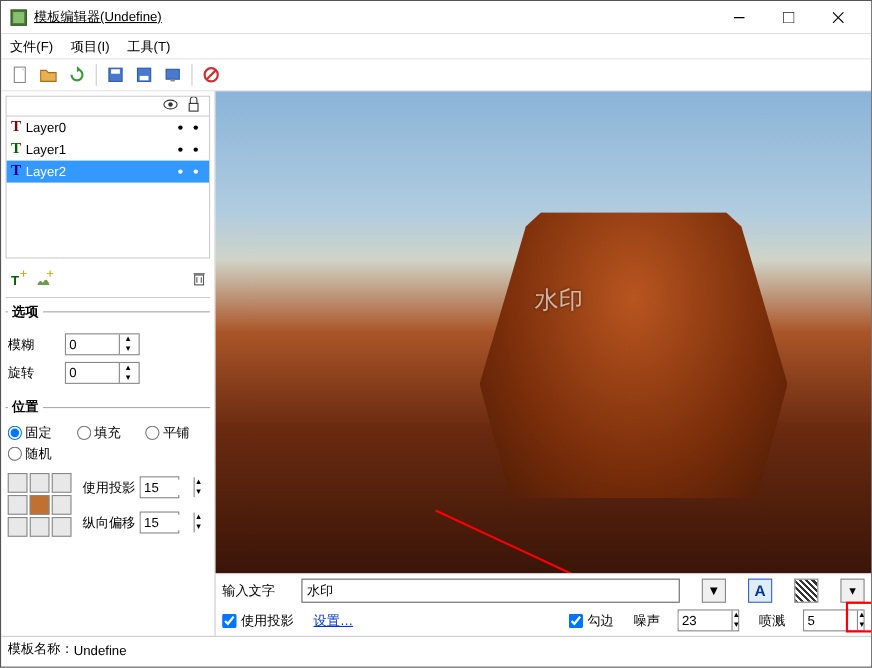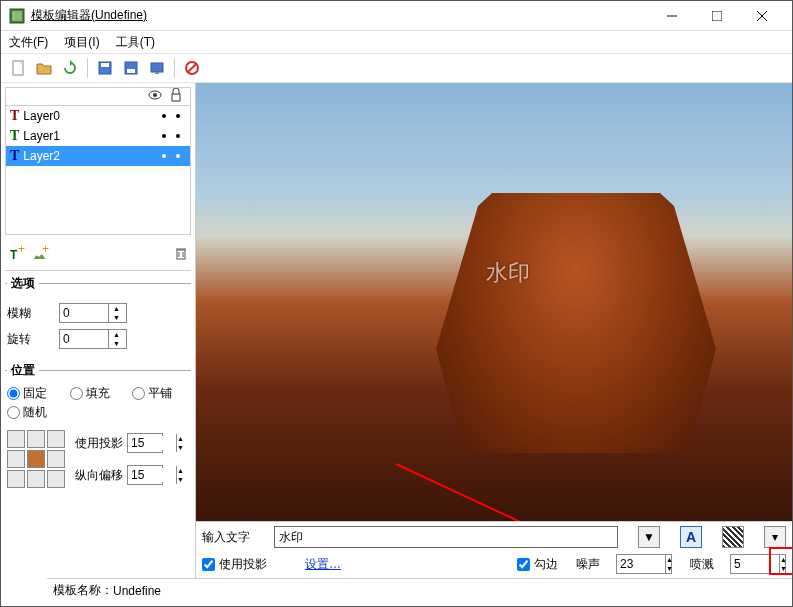--- a/index.html
+++ b/index.html
@@ -57,25 +57,25 @@
 .props { border-top: 1px solid #ccc; padding: 4px 6px; display: flex; flex-direction: column; gap: 6px; position: relative; }
 .props-title { margin-bottom: 2px; }
 .input-row { display: flex; align-items: center; gap: 20px; }
 .input-row .lbl { width: 52px; }
 .text-input { flex: 1; height: 22px; border: 1px solid #666; padding: 0 4px; }
 .drop-btn, .sq-btn { width: 22px; height: 22px; border: 1px solid #888; display: flex; align-items: center; justify-content: center; background: #f0f0f0; }
 .sq-btn.A { color: #003399; font-weight: bold; font-size: 14px; border: 1px solid #3366cc; background: #e0ecf8; }
 .sq-btn.hatch { background: repeating-linear-gradient(45deg, #333 0 2px, #fff 2px 4px); }
 .row2 { display: flex; align-items: center; gap: 10px; }
 .row2 .chk { display: flex; align-items: center; gap: 4px; }
-.row2 .link { color: #0033cc; text-decoration: underline; margin-left: 28px; }
+.row2 .link { color: #0033cc; text-decoration: underline; margin-left: 8px; }
 .row2 .spacer { flex: 1; }
 .row2 .nlabel { margin-left: 8px; width: 30px; }
 .row2 .spin { width: 56px; }
-.statusbar { height: 24px; border-top: 1px solid #ccc; display: flex; align-items: center; padding: 0 6px; margin-left: 46px; }
+.statusbar { height: 24px; border-top: 1px solid #ccc; display: flex; align-items: center; padding: 0 6px; }
 input[type=checkbox], input[type=radio] { margin: 0; }
 </style>
 </head>
 <body>
 
 <div class="titlebar">
   <span class="icon">
     <svg width="16" height="16">
         <rect x="1" y="1" width="14" height="14" fill="#4a7a3a" stroke="#2a5a1a"></rect>
         <rect x="3" y="3" width="10" height="10" fill="#89c070"></rect>

